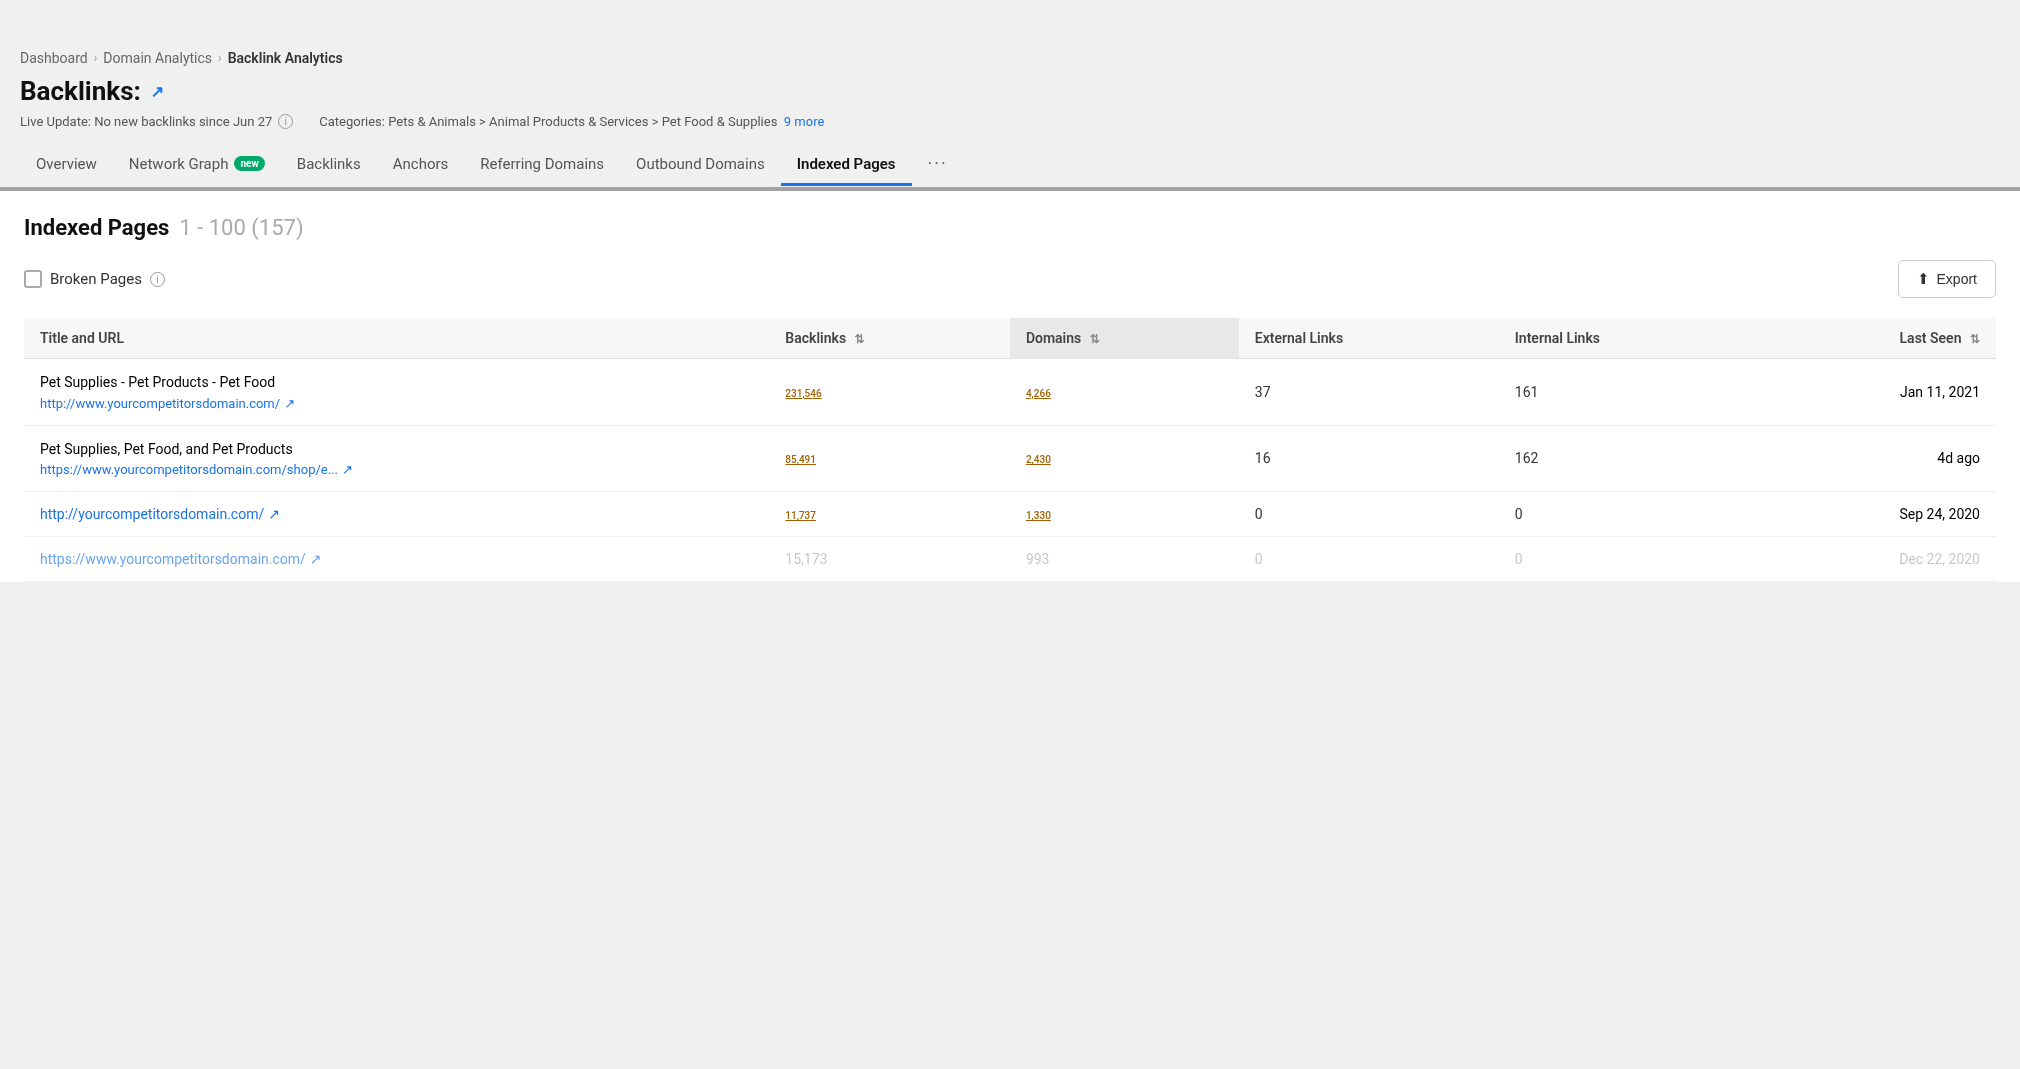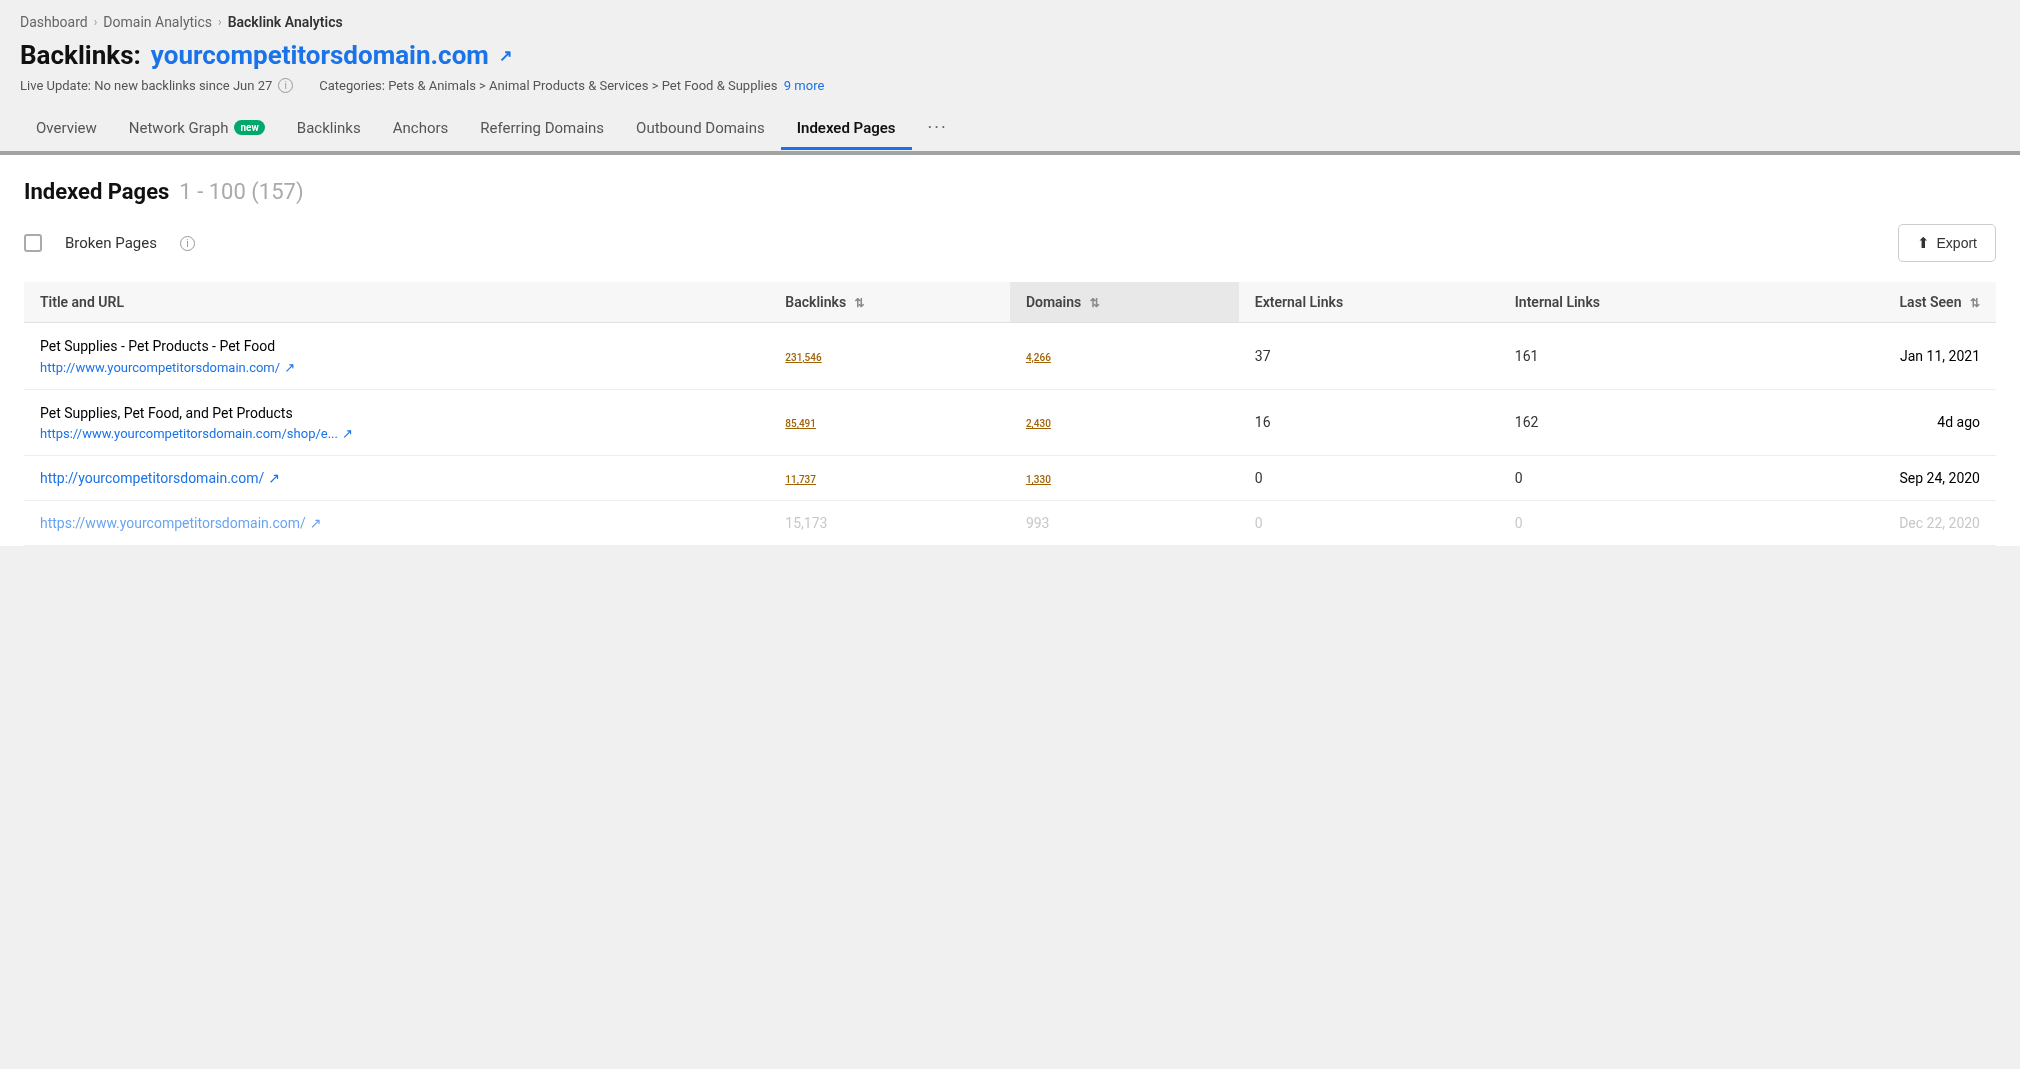--- a/index.html
+++ b/index.html
@@ -13,20 +13,21 @@
       background: #f0f0f0;
       padding: 14px 20px 0 20px;
     }
     .breadcrumb {
       display: flex;
       align-items: center;
       gap: 6px;
       font-size: 14px;
       color: #666;
       margin-bottom: 10px;
+      margin-top: 36px;
     }
     .breadcrumb .sep {
       color: #999;
       font-size: 12px;
     }
     .breadcrumb .active {
       color: #333;
       font-weight: 600;
     }
     .page-title {
@@ -137,21 +138,21 @@
     }
     .filters-row {
       display: flex;
       align-items: center;
       justify-content: space-between;
       margin-bottom: 20px;
     }
     .broken-pages-label {
       display: flex;
       align-items: center;
-      gap: 23px;
+      gap: 8px;
       font-size: 15px;
       color: #333;
       cursor: pointer;
     }
     .checkbox {
       width: 18px;
       height: 18px;
       border: 2px solid #aaa;
       border-radius: 3px;
       cursor: pointer;
@@ -267,21 +268,20 @@
   <div class="breadcrumb">
     <span>Dashboard</span>
     <span class="sep">›</span>
     <span>Domain Analytics</span>
     <span class="sep">›</span>
     <span class="active">Backlink Analytics</span>
   </div>
 
   <div class="page-title">
     <span>Backlinks:</span>
-    <span class="domain">yourcompetitorsdomain.com</span>
     <span class="external-icon">↗</span>
   </div>
 
   <div class="live-update-bar">
     <span>Live Update: No new backlinks since Jun 27</span>
     <span class="info-icon">i</span>
     <span class="categories">
       <span>Categories: Pets &amp; Animals &gt; Animal Products &amp; Services &gt; Pet Food &amp; Supplies</span>
       &nbsp;<a class="more-link">9 more</a>
     </span>

